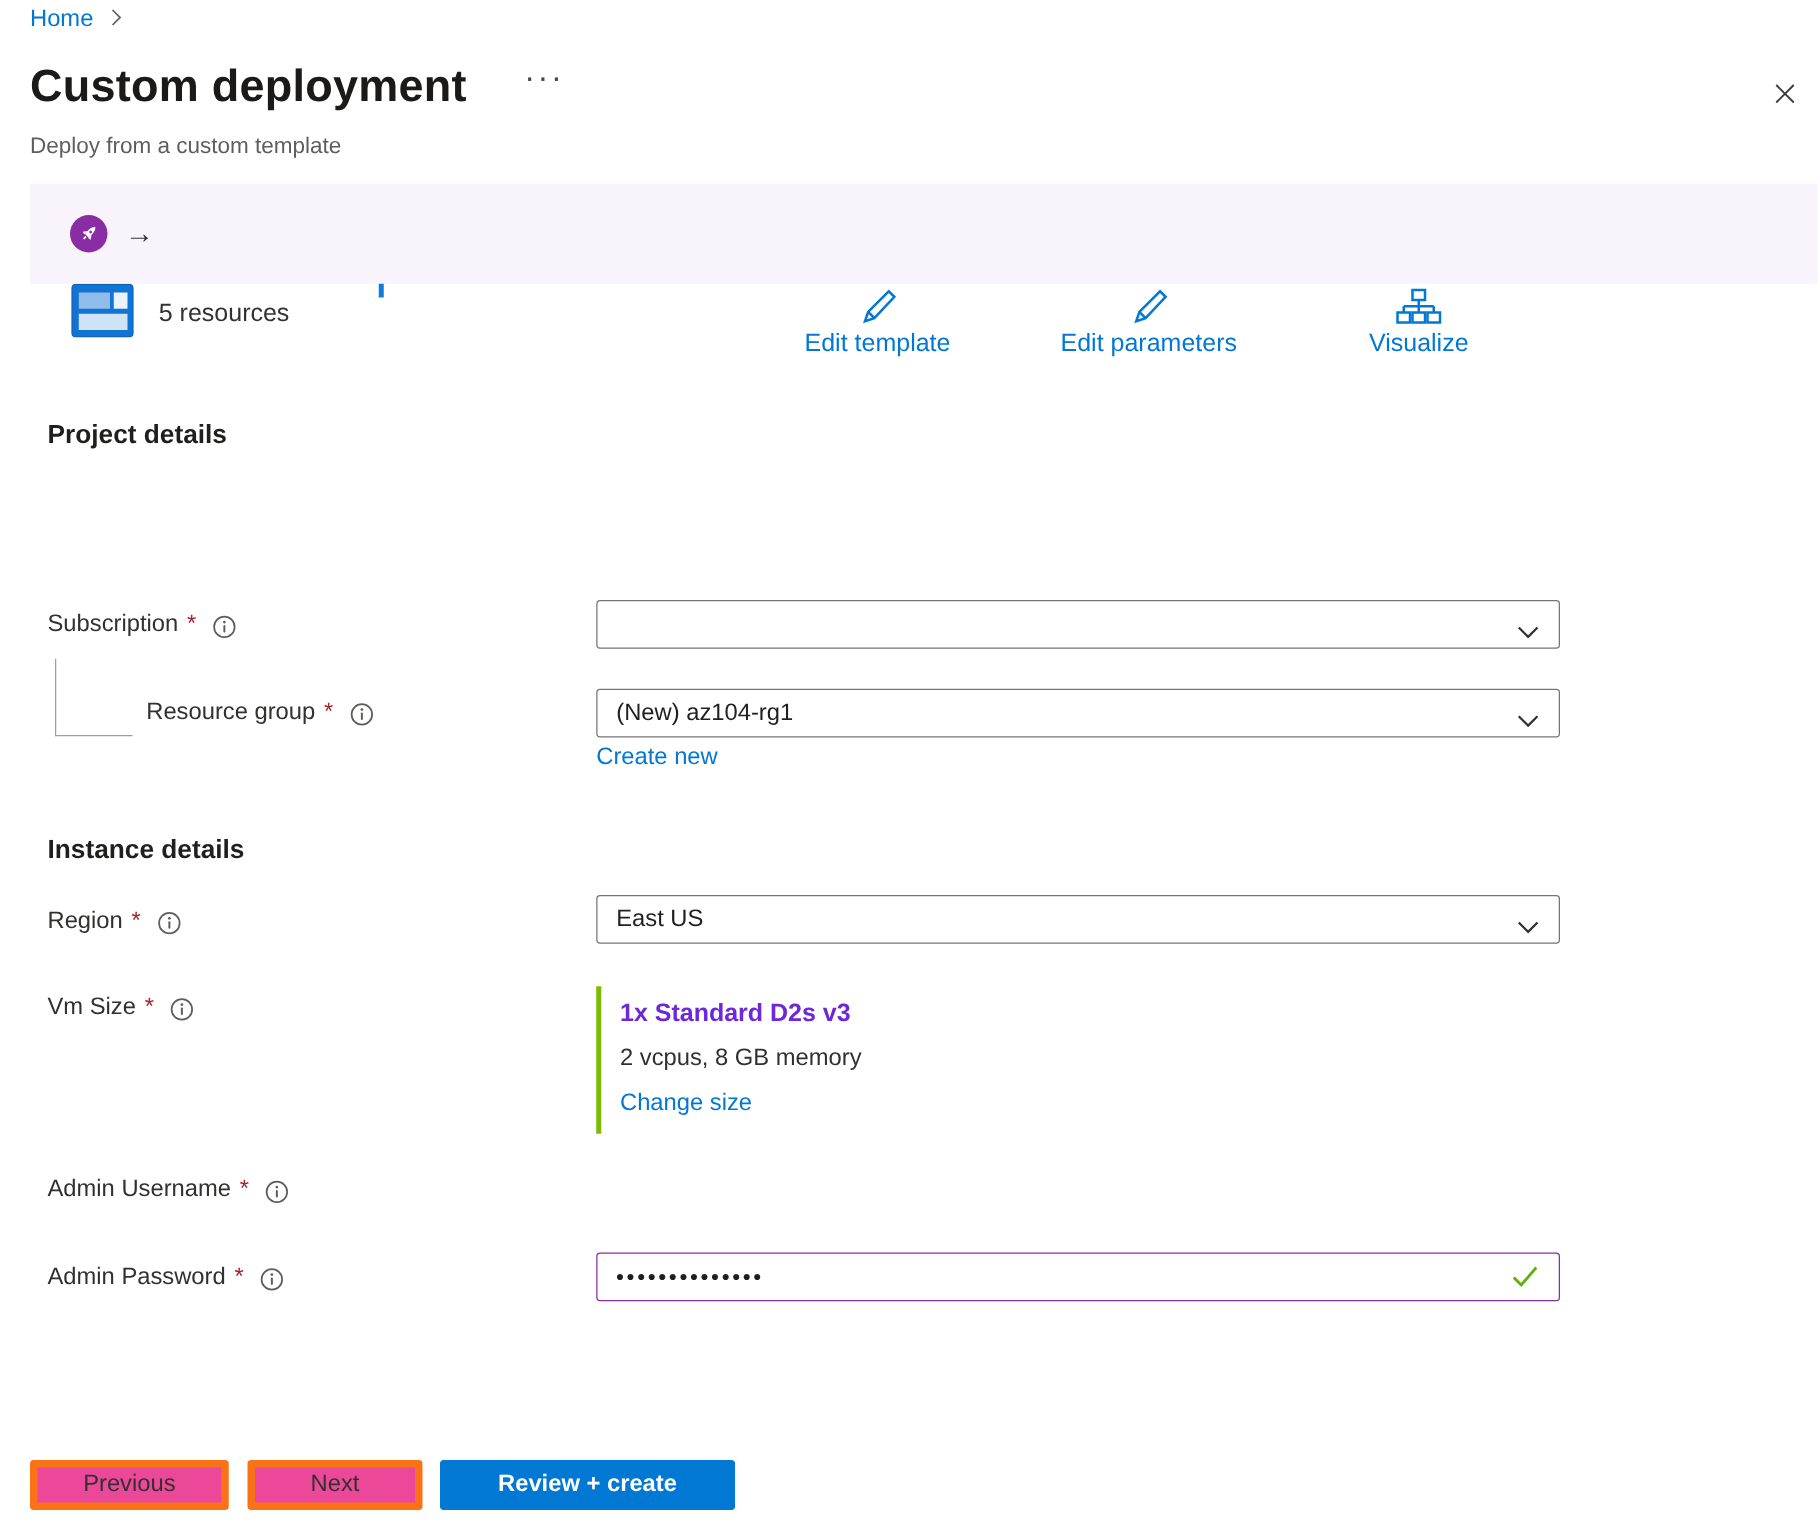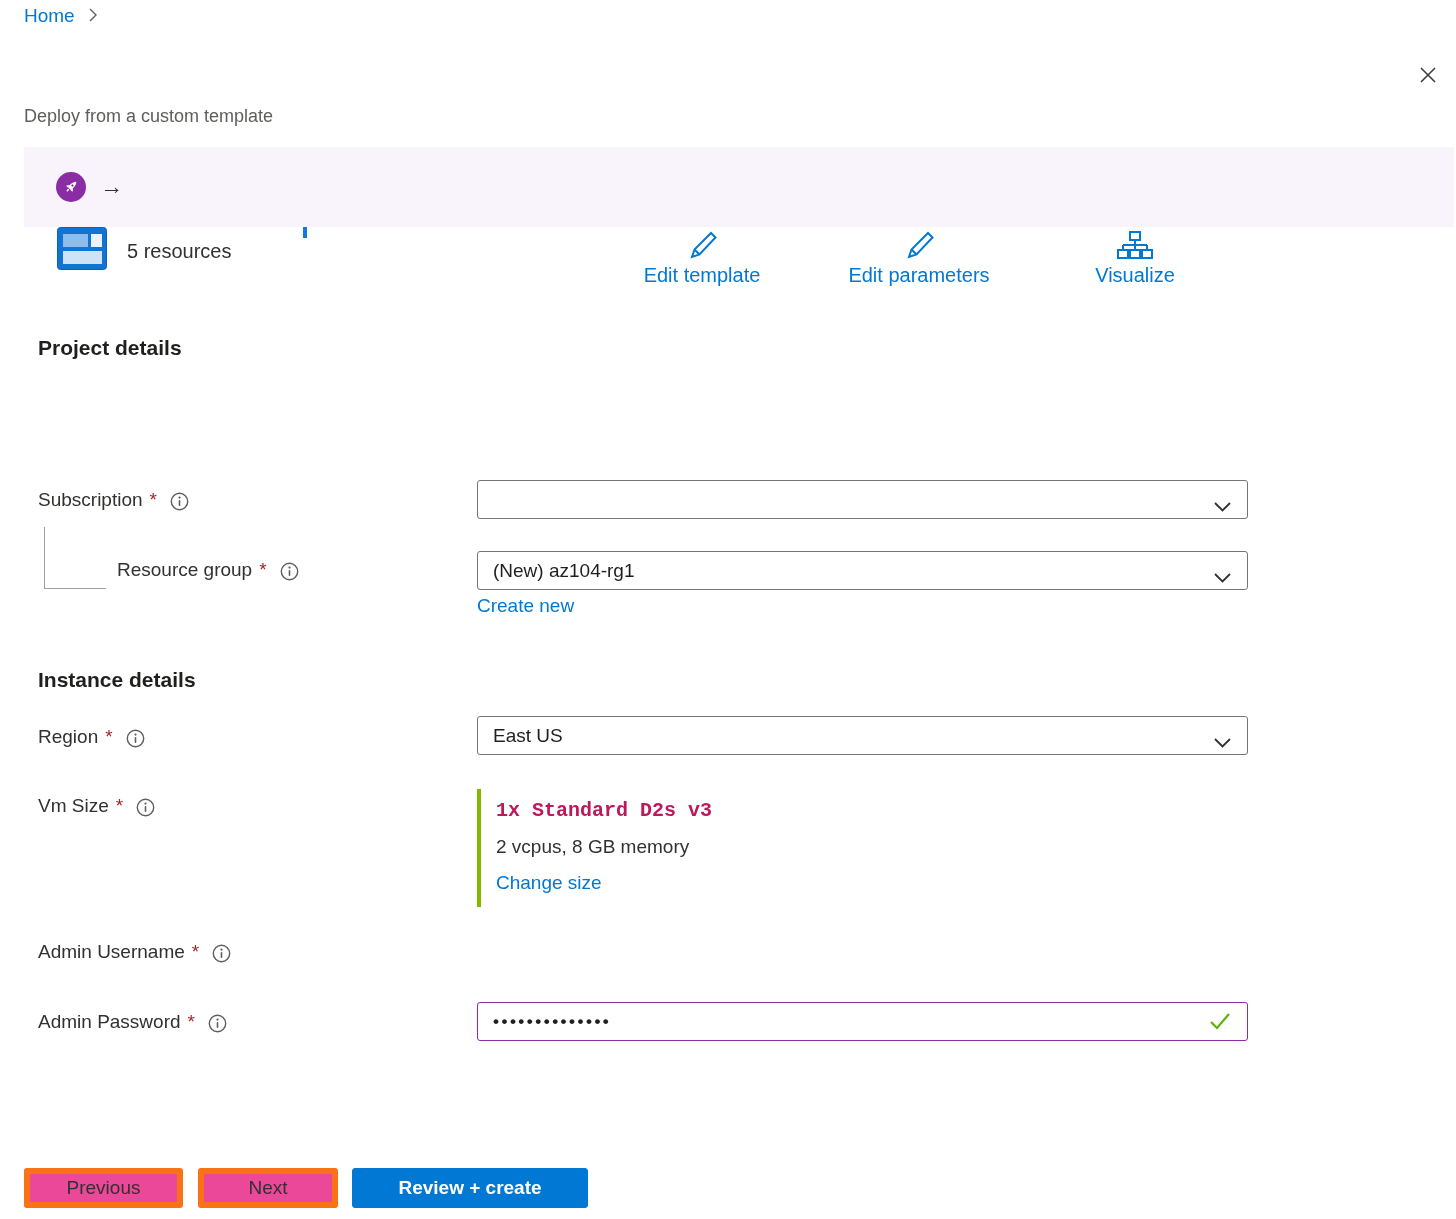--- a/index.html
+++ b/index.html
@@ -38,21 +38,21 @@
   .info-icon{margin-left:13px;display:inline-flex;cursor:pointer;position:relative;top:1px;}
   .connector{position:absolute;left:44px;top:527px;width:61px;height:61px;border-left:1px solid #a19f9d;border-bottom:1px solid #a19f9d;}
   
   .field-box{position:absolute;left:477px;width:771px;height:39px;box-sizing:border-box;border:1px solid #757575;border-radius:3px;background:#fff;display:flex;align-items:center;padding:0 15px;font-size:19px;color:#201f1e;cursor:pointer;}
   .field-box .chev{position:absolute;right:16px;top:14px;}
   .field-box .check{position:absolute;right:16px;top:9px;}
   .password-box{border-color:#8a2da5;font-size:17px;letter-spacing:2.5px;font-weight:700;}
   .create-new{position:absolute;left:477px;top:595px;font-size:19px;color:#0078d4;cursor:pointer;}
   
   .vm-block{position:absolute;left:477px;top:789px;border-left:4px solid #7fba00;padding:4px 0 6px 15px;}
-  .vm-name{font-size:20px;font-weight:700;color:#be185d;line-height:36px;font-family:Liberation Mono, monospace;}
+  .vm-name{font-size:20px;font-weight:700;color:#6d28d9;line-height:36px;}
   .vm-specs{font-size:19px;color:#323130;line-height:36px;}
   .vm-change{font-size:19px;color:#0078d4;line-height:36px;cursor:pointer;}
   
   .btn{position:absolute;top:1168px;height:40px;box-sizing:border-box;border-radius:3px;font-size:19px;display:flex;align-items:center;justify-content:center;cursor:pointer;font-family:inherit;}
   .btn-outline{background:#ec4899;border:6px solid #f97316;color:#323130;}
   .btn-primary{background:#0078d4;border:1px solid #0078d4;color:#fff;font-weight:700;}
   .btn-prev{left:24px;width:159px;}
   .btn-next{left:198px;width:140px;}
   .btn-review{left:352px;width:236px;}
 </style>
@@ -63,20 +63,24 @@
 
   <div class="breadcrumb">
     <a>Home</a>
     <span>
       <svg width="9" height="14" viewBox="0 0 9 14">
           <polyline points="1,1 7,7 1,13" fill="none" stroke="#605e5c" stroke-width="1.4"></polyline>
         </svg>
     </span>
   </div>
 
+  <div class="title-row">
+    <h1 class="page-title">Custom deployment</h1>
+    <span class="title-menu">···</span>
+  </div>
   <div class="close-btn">
     <span>
       <svg width="20" height="20" viewBox="0 0 20 20">
           <path d="M3 3 L17 17 M17 3 L3 17" stroke="#3b3a39" stroke-width="1.5" fill="none"></path>
         </svg>
     </span>
   </div>
   <div class="subtitle">Deploy from a custom template</div>
 
   <div class="banner">

